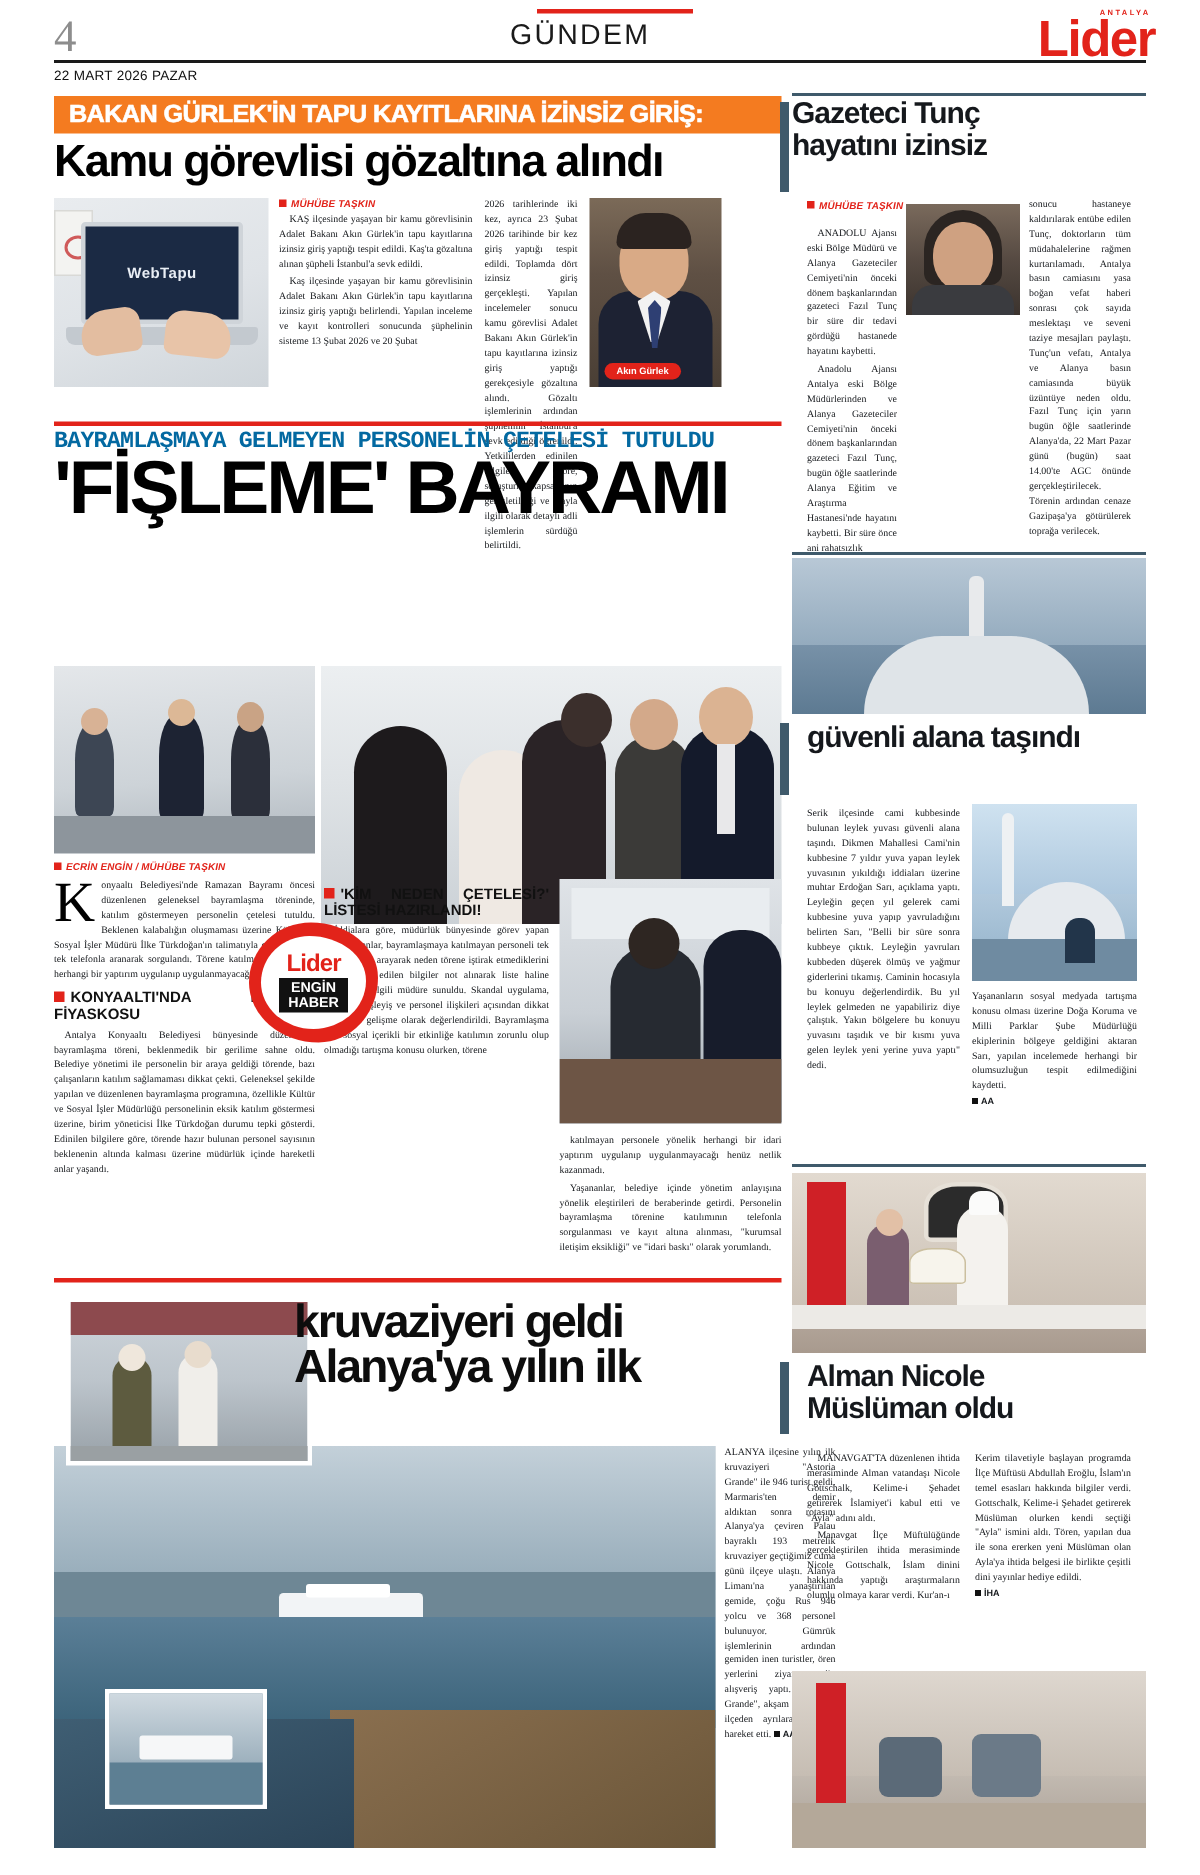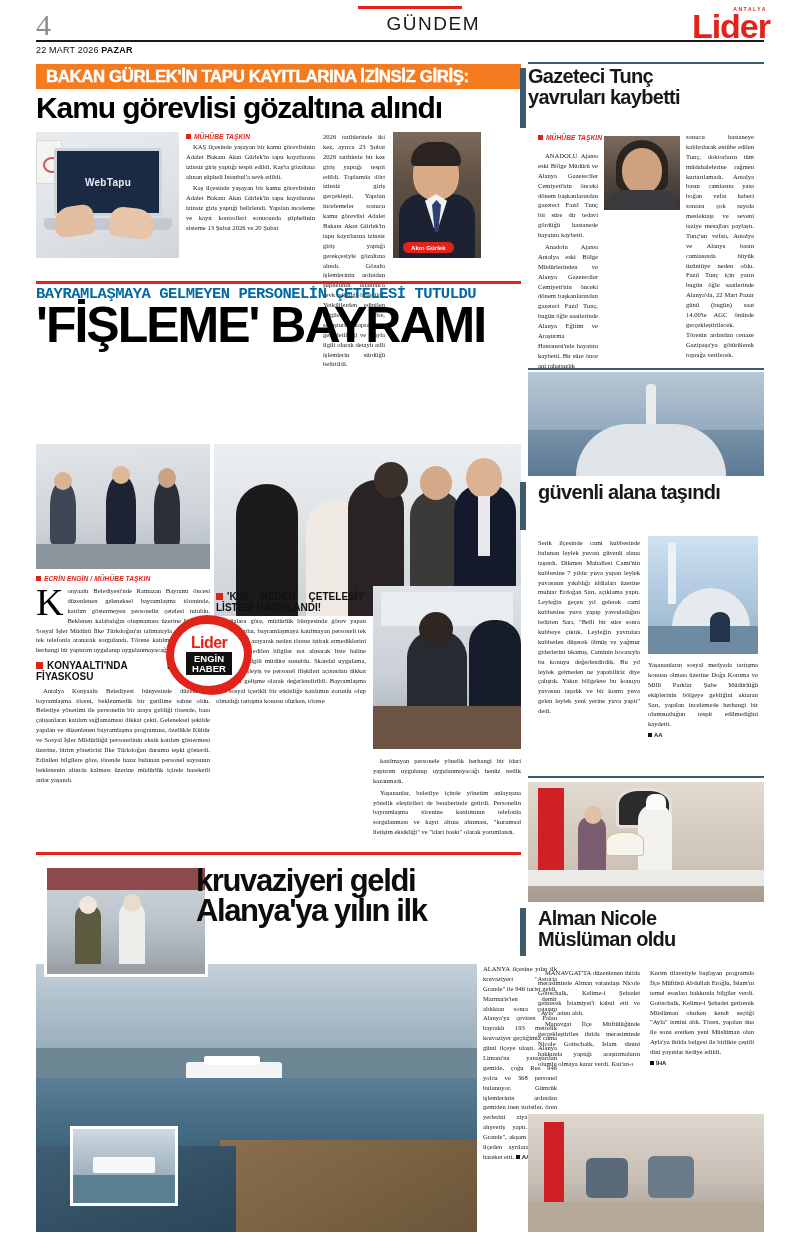--- a/index.html
+++ b/index.html
@@ -12,22 +12,22 @@
   }
   .page { position: absolute; left: 0; top: 0; width: 800px; height: 1250px; background: #fff; }
 
   
   .masthead { position: absolute; left: 0; top: 0; width: 800px; height: 62px; }
   .folio { position: absolute; left: 36px; top: 10px; font-family: "Liberation Serif", serif;
            font-size: 30px; color: #8d8d8d; font-weight: 400; line-height: 1; }
   .rule-main { position: absolute; left: 36px; top: 40px; width: 728px; height: 2px; background: #1a1a1a; }
   .dateline { position: absolute; left: 36px; top: 45px; font-family: "Liberation Sans", sans-serif;
               font-size: 9px; letter-spacing: .2px; color: #111; }
-  .dateline b { font-weight: 700; }
-  .section-wrap { position: absolute; left: 340px; top: 6px; width: 140px; text-align: right; }
+  .dateline b { font-weight: 400; }
+  .section-wrap { position: absolute; left: 340px; top: 6px; width: 140px; text-align: left; }
   .section-rule { width: 104px; height: 3px; background: #e2231a; margin: 0 auto 4px auto; }
   .section-name { font-family: "Liberation Sans", sans-serif; font-size: 19px; letter-spacing: 1.5px;
                   color: #1a1a1a; font-weight: 400; }
   .logo { position: absolute; right: 30px; top: 6px; text-align: right; }
   .logo-sub { font-family: "Liberation Sans", sans-serif; font-size: 5px; letter-spacing: 1.6px;
               color: #e2231a; font-weight: 700; margin-right: 3px; }
   .logo-main { font-family: "Liberation Sans", sans-serif; font-size: 34px; font-weight: 700;
                color: #e2231a; line-height: .88; letter-spacing: -1px; }
 
   
@@ -344,21 +344,21 @@
       <div class="pfig" style="left:0;top:46px;width:108px;height:34px;background:#5d7f93;border-radius:0;"></div>
     </div>
   </div>
 
   <div class="rail-sep" style="top:62px;"></div>
 
   <div class="rA">
     <div class="rbar" style="left:-8px; top:2px; height:60px;"></div>
     <div class="r-head">
       <div>Gazeteci Tunç</div>
-      <div>yavruları kaybetti</div>
+      <div>hayatını izinsiz</div>
     </div>
     <div class="rA-by byline">
       <span class="sq"></span><span>MÜHÜBE TAŞKIN</span>
     </div>
     <div class="rA-ph photo">
       <div class="pfig" style="left:12px;top:4px;width:52px;height:50px;background:#2b2522;border-radius:26px 26px 8px 8px;"></div>
       <div class="pfig" style="left:18px;top:12px;width:40px;height:46px;background:#cfa181;border-radius:48%;"></div>
       <div class="pfig" style="left:4px;top:54px;width:68px;height:20px;background:#3a3b3f;border-radius:14px 14px 0 0;"></div>
     </div>
     <div class="rA-c1 col-text">

